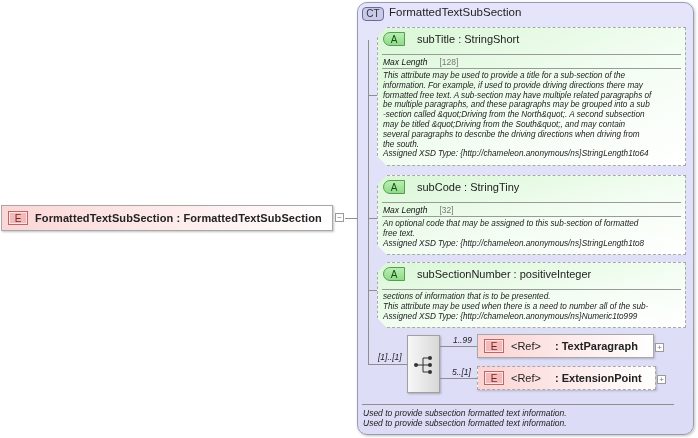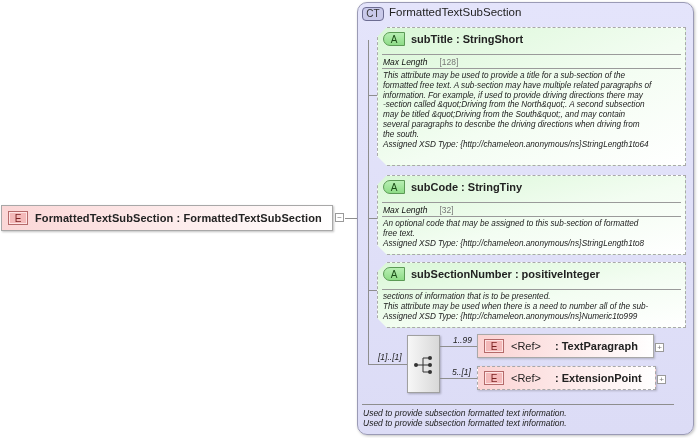--- a/index.html
+++ b/index.html
@@ -54,21 +54,21 @@
       clip-path: polygon(10px 0, 100% 0, 100% 100%, 10px 100%, 0 calc(100% - 10px), 0 10px);
     }
     .badge-a {
       display: inline-flex; align-items: center; justify-content: center;
       width: 22px; height: 14px; box-sizing: border-box;
       background: linear-gradient(#b8efb3, #8edc87);
       border: 1px solid #5b9a55; border-radius: 7px 0 0 7px;
       font-size: 10px; color: #1c4d18;
     }
     .attr-head { display: flex; align-items: center; height: 22px; padding-left: 5px; }
-    .attr-name { font-size: 11px; font-weight: bold; color: #222; margin-left: 6px; white-space: nowrap; }
+    .attr-name { font-size: 11px; font-weight: normal; color: #222; margin-left: 12px; white-space: nowrap; }
     .rule { height: 0; border-top: 1px solid #9a9a9a; margin: 0 4px; }
     .facet { font-size: 8.5px; font-style: italic; color: #111; padding: 2px 5px 1px 5px; display: flex; }
     .facet .fval { font-style: normal; color: #777; margin-left: 12px; }
     .doc { font-size: 8.2px; font-style: italic; color: #222; line-height: 9.8px; padding: 2px 5px 0 5px; }
 
     
     .hline { height: 0; border-top: 1px solid #8e8e8e; }
     .vline { width: 0; border-left: 1px solid #8e8e8e; }
 
     
@@ -119,22 +119,23 @@
     <span class="attr-name">subTitle  : StringShort</span>
   </div>
   <div class="rule" style="margin-top:4px;"></div>
   <div class="facet">
     <span>Max Length</span>
     <span class="fval">[128]</span>
   </div>
   <div class="rule"></div>
   <div class="doc">
     <div>This attribute may be used to provide a title for a sub-section of the</div>
+    <div>information. For example, if used to provide driving directions there may</div>
     <div>formatted free text. A sub-section may have multiple related paragraphs of</div>
-    <div>information. For example, if used to provide driving directions there may</div>
+    <div>be multiple paragraphs, and these paragraphs may be grouped into a sub</div>
     <div>-section called &amp;quot;Driving from the North&amp;quot;. A second subsection</div>
     <div>may be titled &amp;quot;Driving from the South&amp;quot;, and may contain</div>
     <div>several paragraphs to describe the driving directions when driving from</div>
     <div>the south.</div>
     <div>Assigned XSD Type: {http://chameleon.anonymous/ns}StringLength1to64</div>
   </div>
 </div>
 
 <div class="abs attr" style="left:377px; top:175px; width:309px; height:80px;">
   <div class="attr-head">

